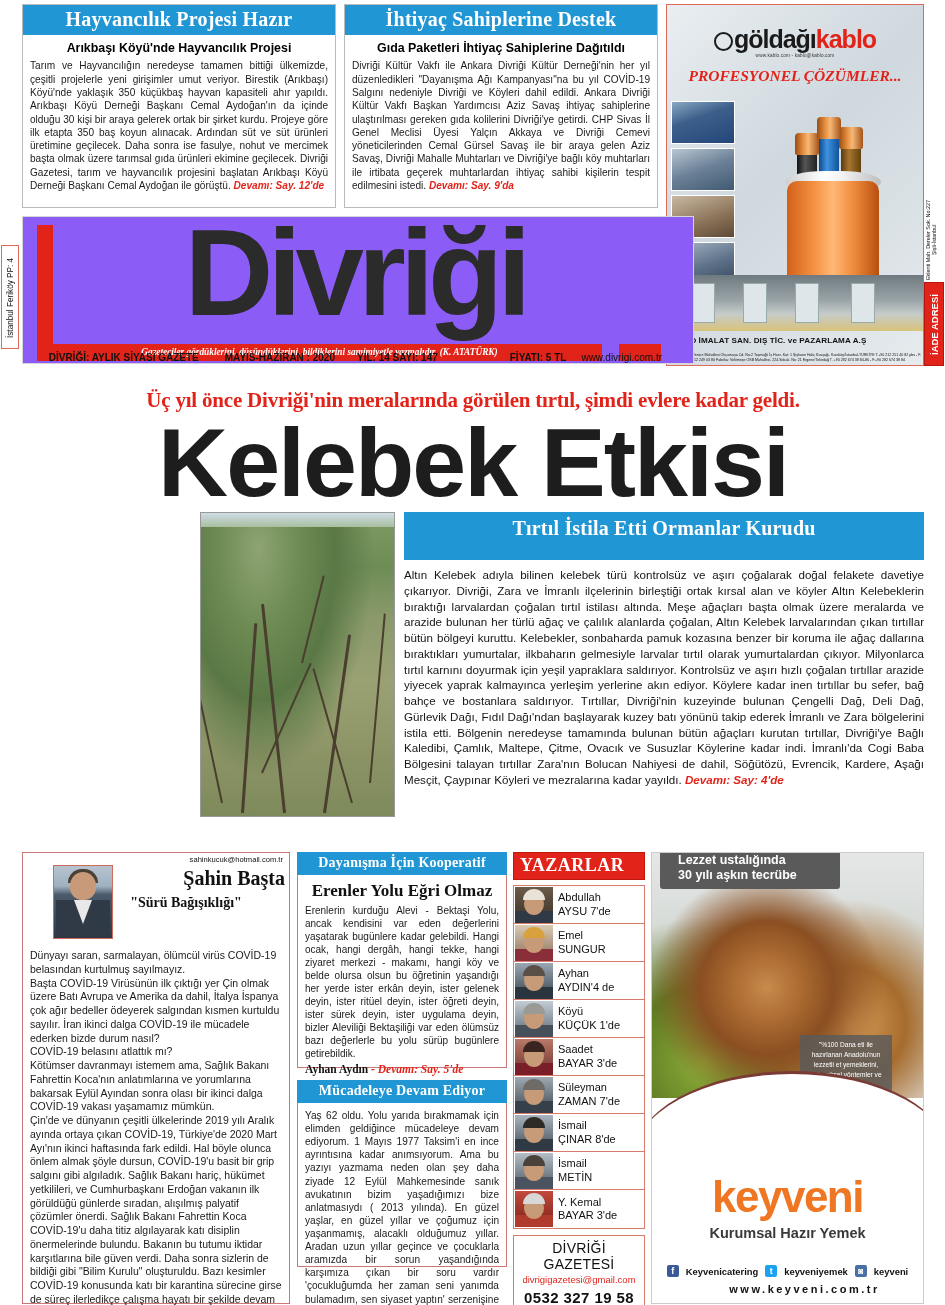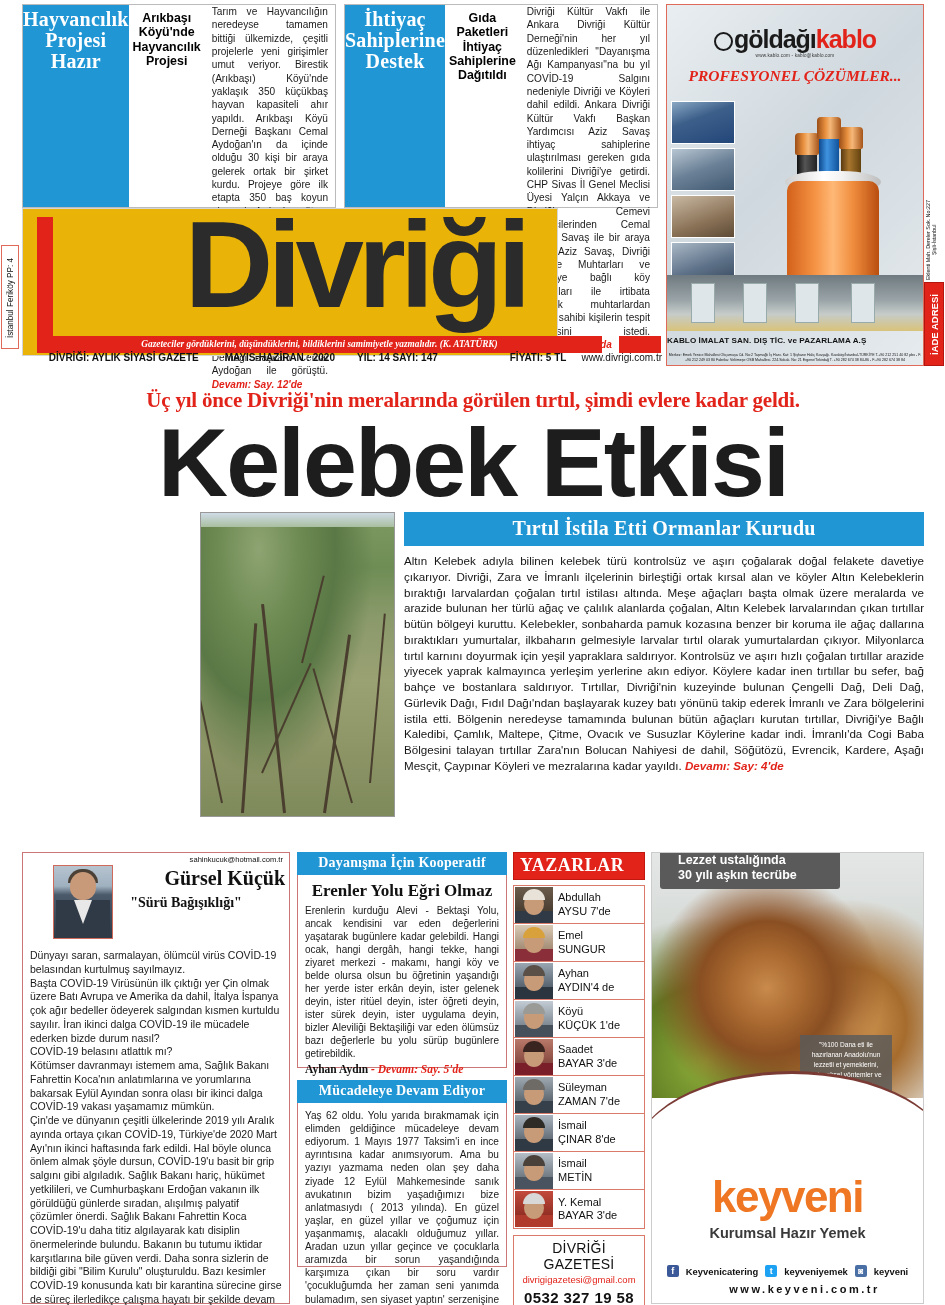--- a/index.html
+++ b/index.html
@@ -24,21 +24,21 @@
   }
   .body-txt {
     font-family: "Liberation Sans", sans-serif;
     text-align: justify;
     color: #1a1a1a;
   }
   .cont { color: #e2231a; font-style: italic; font-weight: bold; white-space: nowrap; }
 
   
   #top-strip { position: absolute; left: 22px; top: 4px; width: 640px; height: 204px; display: flex; gap: 8px; }
-  .top-art { width: 314px; height: 204px; border: 1px solid #bbb; display: flex; background:#fff;}
+  .top-art { width: 314px; height: 204px; border: 1px solid #bbb; display: flex; flex-direction: column; background:#fff;}
   .top-art .blue-head { font-size: 20px; padding: 4px 0 5px; line-height: 1.05; }
   .top-art .sub {
     font-family: "Liberation Sans", sans-serif;
     font-weight: bold; font-size: 12.4px; text-align: center;
     padding: 6px 4px 4px; line-height: 1.15; color:#000;
   }
   .top-art .txt { font-size: 10.1px; line-height: 1.32; padding: 0 7px 5px 7px; }
 
   
   #ad-kablo {
@@ -109,22 +109,22 @@
   #eklenti {
     position:absolute; left:925px; top:200px; width:18px; height:80px;
   }
   #eklenti span {
     display:block; writing-mode: vertical-rl; transform: rotate(180deg);
     font-size:5.4px; color:#111; line-height:6px; text-align:center;
   }
 
   
   #masthead {
-    position:absolute; left:22px; top:208px; width:536px; height:148px;
-    background:#eab308; border:1px solid #d5d5d5;
+    position:absolute; left:22px; top:216px; width:672px; height:148px;
+    background:#8b5cf6; border:1px solid #d5d5d5;
   }
   #masthead .redbar-l { position:absolute; left:14px; top:8px; width:16px; height:120px; background:#e2231a; }
   #masthead .title {
     position:absolute; left:22px; top:-6px; width:620px;
     font-family:"Liberation Sans", sans-serif;
     font-weight:bold; font-size:123px; letter-spacing:-6px;
     color:#2b2b2b; line-height:1; text-align:center;
   }
   #masthead .quotebar {
     position:absolute; left:14px; top:127px; width:565px; height:17px; background:#e2231a;
@@ -163,21 +163,21 @@
     background:
       radial-gradient(ellipse at 30% 12%, #8ea472 0%, #6d8a52 22%, #5a7845 40%, transparent 60%),
       linear-gradient(180deg,#7f9a63 0%, #6e8d55 18%, #8b9a6b 35%, #9aa173 55%, #8f9668 75%, #7e8a5b 100%);
     overflow:hidden;
   }
   #main-photo .sky { position:absolute; left:0; top:0; width:100%; height:14px; background:linear-gradient(180deg,#cfdbe6,#a9bfa0); }
   #main-photo .branch { position:absolute; background:#4a3e2e; transform-origin:bottom center; }
   #main-story {
     position:absolute; left:404px; top:512px; width:520px;
   }
-  #main-story .blue-head { font-size:20px; padding:5px 0 6px; }
+  #main-story .blue-head { font-size:20px; padding:5px 0 20px; }
   #main-story .txt {
     font-size:11.6px; line-height:1.36; padding-top:7px; color:#151515;
     text-align:justify;
   }
 
   
   
   #col-sahin { position:absolute; left:22px; top:852px; width:268px; height:452px; border:1px solid #c77; }
   #col-sahin .mail { position:absolute; right:6px; top:2px; font-size:7.6px; color:#111; }
   #col-sahin .photo {
@@ -406,21 +406,21 @@
   </div>
 
   <div id="col-sahin">
     <div class="mail">sahinkucuk@hotmail.com.tr</div>
     <div class="photo">
       <div class="suit"></div>
         <div class="hair"></div>
         <div class="face"></div>
         <div class="shirt"></div>
     </div>
-    <div class="auth">Gürsel Küçük</div>
+    <div class="auth">Şahin Başta</div>
     <div class="sub">"Sürü Bağışıklığı"</div>
     <div class="txt body-txt" style="white-space:pre-line;">Dünyayı saran, sarmalayan, ölümcül virüs  COVİD-19 belasından kurtulmuş sayılmayız.
 Başta COVİD-19 Virüsünün ilk çıktığı yer Çin olmak üzere Batı Avrupa ve Amerika da dahil, İtalya İspanya çok ağır bedeller ödeyerek salgından  kısmen kurtuldu sayılır. İran ikinci dalga COVİD-19 ile mücadele ederken bizde durum nasıl?
 COVİD-19 belasını atlattık mı?
 Kötümser davranmayı istemem ama, Sağlık Bakanı Fahrettin Koca'nın anlatımlarına ve yorumlarına bakarsak Eylül Ayından sonra olası bir ikinci dalga COVİD-19 vakası yaşamamız mümkün.
 Çin'de ve dünyanın çeşitli ülkelerinde 2019 yılı Aralık ayında ortaya çıkan COVİD-19, Türkiye'de  2020 Mart Ayı'nın ikinci haftasında fark edildi. Hal böyle olunca önlem almak şöyle dursun, COVİD-19'u basit bir grip salgını gibi algıladık. Sağlık Bakanı hariç,  hükümet yetkilileri,  ve Cumhurbaşkanı Erdoğan vakanın ilk görüldüğü günlerde sıradan, alışılmış palyatif çözümler önerdi. Sağlık Bakanı Fahrettin Koca COVİD-19'u daha titiz algılayarak katı disiplin önermelerinde bulundu. Bakanın bu tutumu iktidar karşıtlarına  bile güven verdi. Daha sonra sizlerin de bildiği gibi "Bilim Kurulu" oluşturuldu. Bazı kesimler COVİD-19 konusunda katı bir karantina sürecine girse de süreç ilerledikçe çalışma hayatı bir şekilde devam etti. Hal böyle olunca salgın genişleyerek tabana yayıldı.
 Aldığımız haberlere göre, bugün itibarıyla Anadolu'nun çeşitli il ve ilçelerinde COVİD-19 Salgını yükselişe geçmiş vaziyette. İktidar, yaşanan ekonomik krizden kaynaklı olarak, salgına karşı katı bir karantina sürecine giremiyor, zira daha derin bir krizle karşılaşmaktan korkuyor. Ancak korkunun ecele faydası yok, bilim çevrelerinin önerisine göre "Sürü Bağışıklığı" dediğimiz yöntem ile COVİD-19 salgınını yenmenin imkânı yok.</div>
   </div>
 
   <div id="box-erenler">

